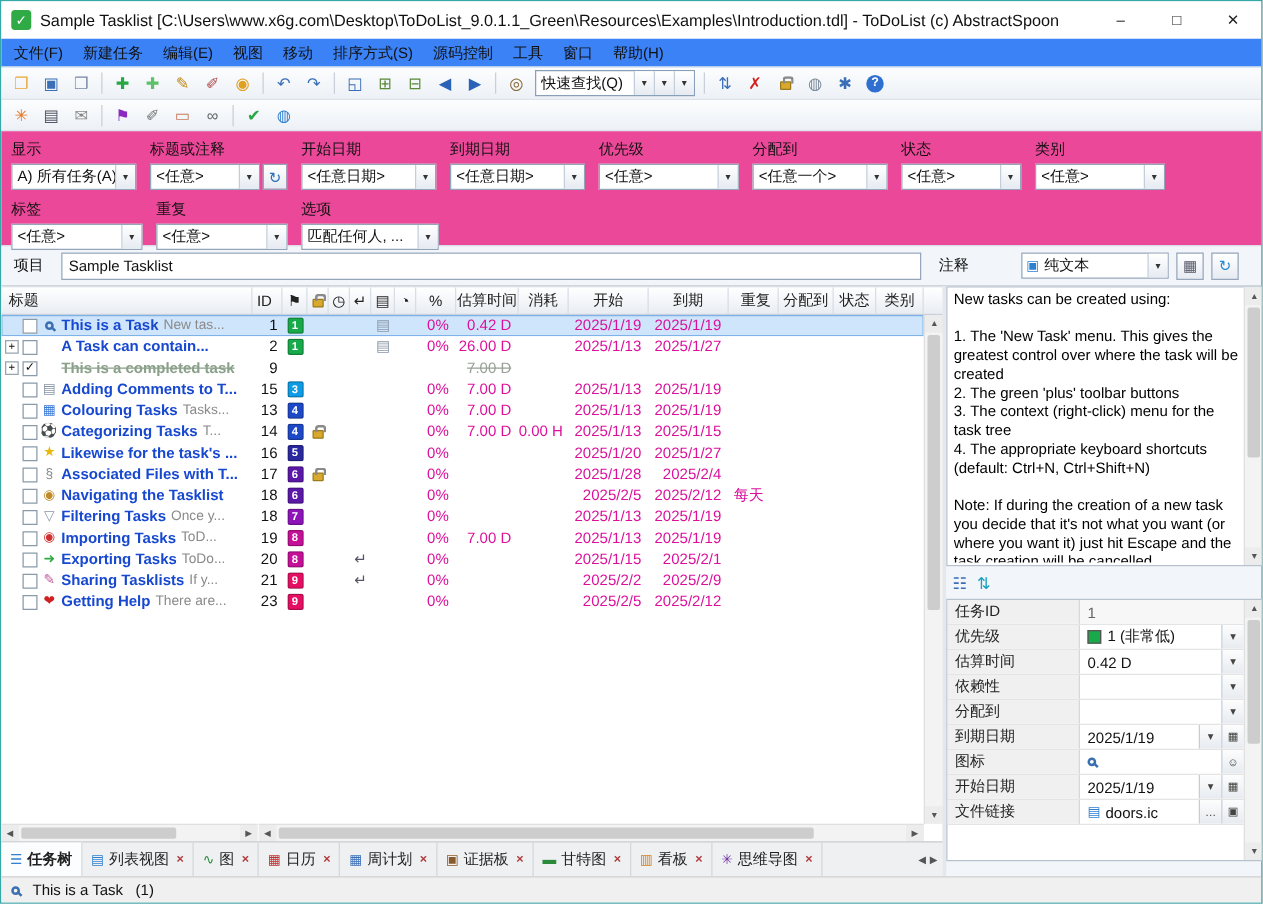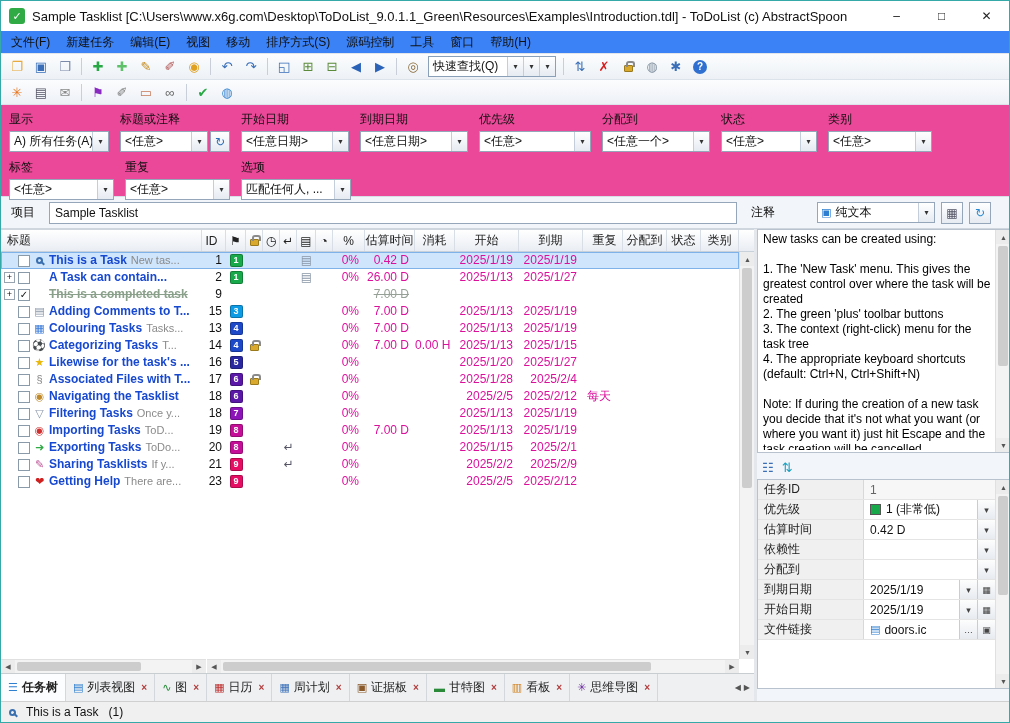--- a/index.html
+++ b/index.html
@@ -890,20 +890,32 @@
                 <div class="attr-btn">
                   <span>▾</span>
                 </div>
                 <div class="attr-btn">
                   <span>▦</span>
                 </div>
               </div>
             </div>
           </div>
           <div class="arow">
+            <div class="alabel">图标</div>
+            <div class="avalue">
+              <span class="mag-icon"></span>
+              <span></span>
+              <div class="attr-btns">
+                <div class="attr-btn">
+                  <span>☺</span>
+                </div>
+              </div>
+            </div>
+          </div>
+          <div class="arow">
             <div class="alabel">开始日期</div>
             <div class="avalue">
               <span>2025/1/19</span>
               <div class="attr-btns">
                 <div class="attr-btn">
                   <span>▾</span>
                 </div>
                 <div class="attr-btn">
                   <span>▦</span>
                 </div>

